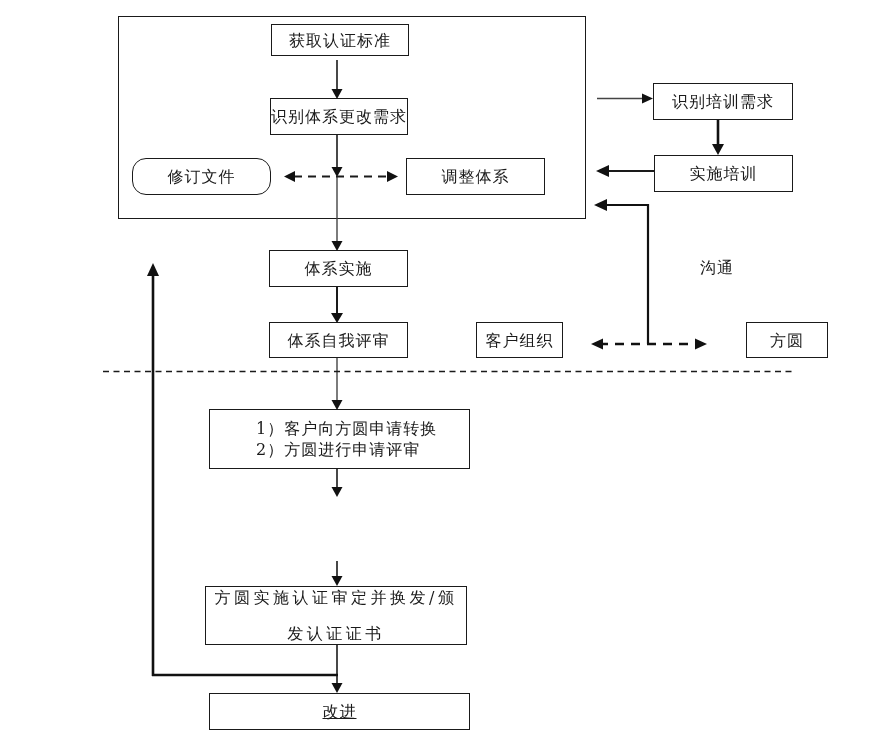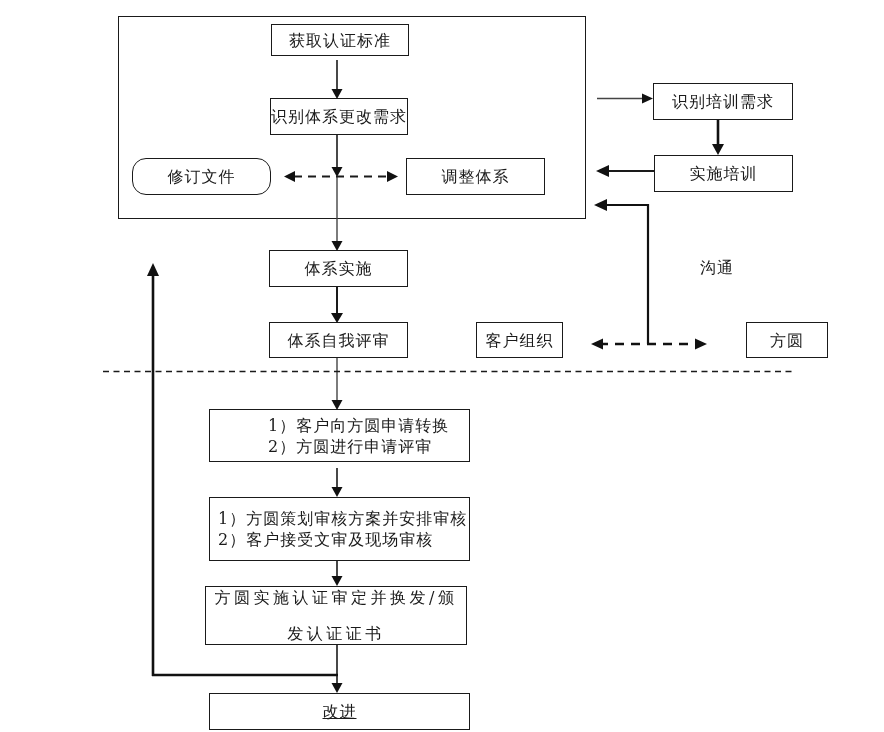--- a/index.html
+++ b/index.html
@@ -65,25 +65,23 @@
   <div class="box" style="left:654px; top:155px; width:139px; height:37px;">实施培训</div>
 
   <div class="box" style="left:269px; top:250px; width:139px; height:37px;">体系实施</div>
 
   <div class="box" style="left:269px; top:322px; width:139px; height:36px;text-align:center;">体系自我评审</div>
 
   <div class="box" style="left:476px; top:322px; width:87px;  height:36px;">客户组织</div>
 
   <div class="box" style="left:710px; top:322px; width:82px;  height:36px;margin-left:36px;">方圆</div>
 
-  <div class="box multiline left-text" style="left:209px; top:409px; width:261px; height:53px; padding-left:58px;">1）客户向方圆申请转换
+  <div class="box multiline left-text" style="left:209px; top:409px; width:261px; height:60px; padding-left:46px;">1）客户向方圆申请转换
 2）方圆进行申请评审</div>
 
-  <div class="box multiline left-text" style="left:209px; top:497px; width:261px; height:64px; padding-left:8px;">1）方圆策划审核方案并安排审核
-2）客户接受文审及现场审核</div>
 
   <div class="box multiline box-c" style="left:205px; top:586px; width:262px; height:59px;">方圆实施认证审定并换发/颁
 发认证证书</div>
 
   <div class="box" style="left:209px; top:693px; width:261px; height:37px;text-decoration:underline;">改进</div>
 
   <div class="float-label" style="left:684px; top:258px;">沟通</div>
 
   <svg class="connectors" width="884" height="732" viewBox="0 0 884 732">
 

